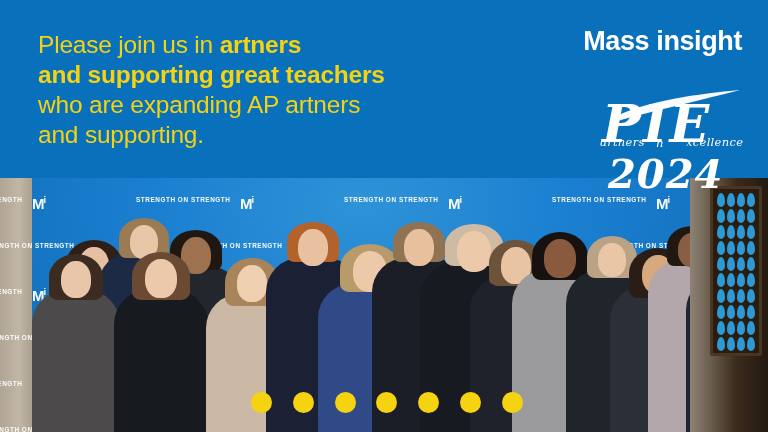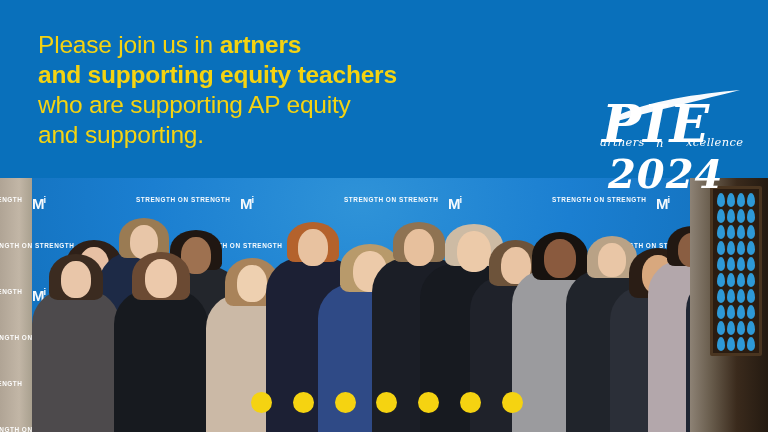--- a/index.html
+++ b/index.html
@@ -342,25 +342,26 @@
       <div class="dot" style="left: 335px; width: 21px; height: 21px; background: rgb(245, 211, 17);"></div>
       <div class="dot" style="left: 376px; width: 21px; height: 21px; background: rgb(245, 211, 17);"></div>
       <div class="dot" style="left: 418px; width: 21px; height: 21px; background: rgb(245, 211, 17);"></div>
       <div class="dot" style="left: 460px; width: 21px; height: 21px; background: rgb(245, 211, 17);"></div>
       <div class="dot" style="left: 502px; width: 21px; height: 21px; background: rgb(245, 211, 17);"></div>
     </div>
 
   <div class="band">
 
     <div class="headline"><span>Please join us in </span><b>artners</b>
-<b>and supporting equity teachers</b>
-<span>who are supporting AP equity</span>
+<b>and supporting great teachers</b>
+<span>who are expanding AP artners</span>
 <span>and supporting.</span></div>
 
     <div class="mi-logo">
+      <div class="mi-name">Mass insight</div>
     </div>
 
     <div class="pie-logo">
       <svg viewBox="0 0 150 110" xmlns="http://www.w3.org/2000/svg">
 
         <path d="M18 34 C55 16, 104 10, 146 6 C112 15, 62 26, 20 38 Z" fill="#ffffff" opacity="0.97"></path>
         <text class="pie-main" x="8" y="58">PIE</text>
 
         <text class="pie-sub" x="6" y="62">artners</text>
         <text class="pie-sub" x="62" y="63">n</text>

